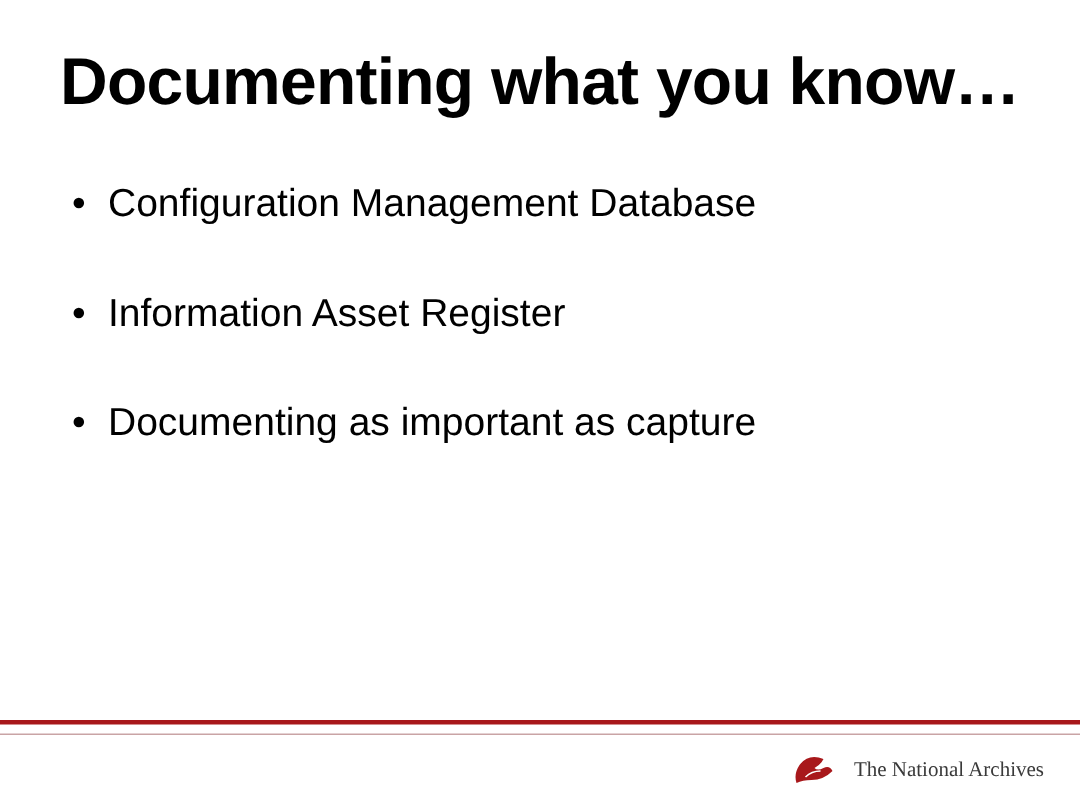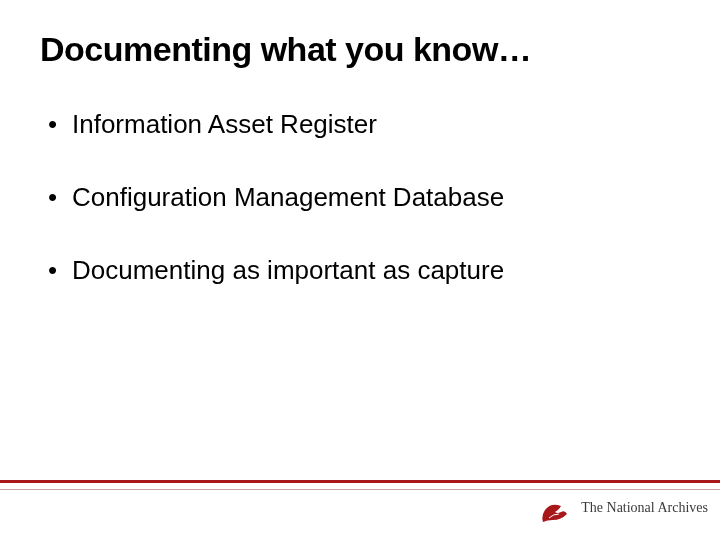--- a/index.html
+++ b/index.html
@@ -15,21 +15,21 @@
       position: relative;
       overflow: hidden;
     }
     .slide {
       width: 100%;
       height: 100%;
       padding: 30px 40px 0 40px;
       position: relative;
     }
     .title {
-      font-size: 34px;
+      font-size: 44px;
       font-weight: bold;
       color: #000000;
       margin-bottom: 40px;
       letter-spacing: -0.5px;
     }
     .bullets {
       list-style: none;
       padding-left: 8px;
     }
     .bullets li {
@@ -58,45 +58,45 @@
       width: 100%;
     }
     .hr-thin {
       height: 1px;
       background: #c9a4a5;
       width: 100%;
       margin-top: 6px;
     }
     .logo-area {
       position: absolute;
-      right: 12px;
+      right: 24px;
       bottom: 12px;
       display: flex;
-      align-items: flex-start;
+      align-items: center;
       gap: 8px;
     }
     .logo-mark {
       width: 34px;
       height: 28px;
       position: relative;
     }
     .logo-text {
       font-size: 14px;
       color: #3a3a3a;
       font-family: Georgia, 'Times New Roman', serif;
     }
   </style>
 </head>
 <body>
 
 <div class="slide">
   <h1 class="title">Documenting what you know…</h1>
   <ul class="bullets">
+    <li>Configuration Management Database</li>
     <li>Information Asset Register</li>
-    <li>Configuration Management Database</li>
     <li>Documenting as important as capture</li>
   </ul>
 
   <div class="footer">
     <div class="hr-thick"></div>
     <div class="hr-thin"></div>
     <div style="height:50px;"></div>
   </div>
 
   <div class="logo-area">

